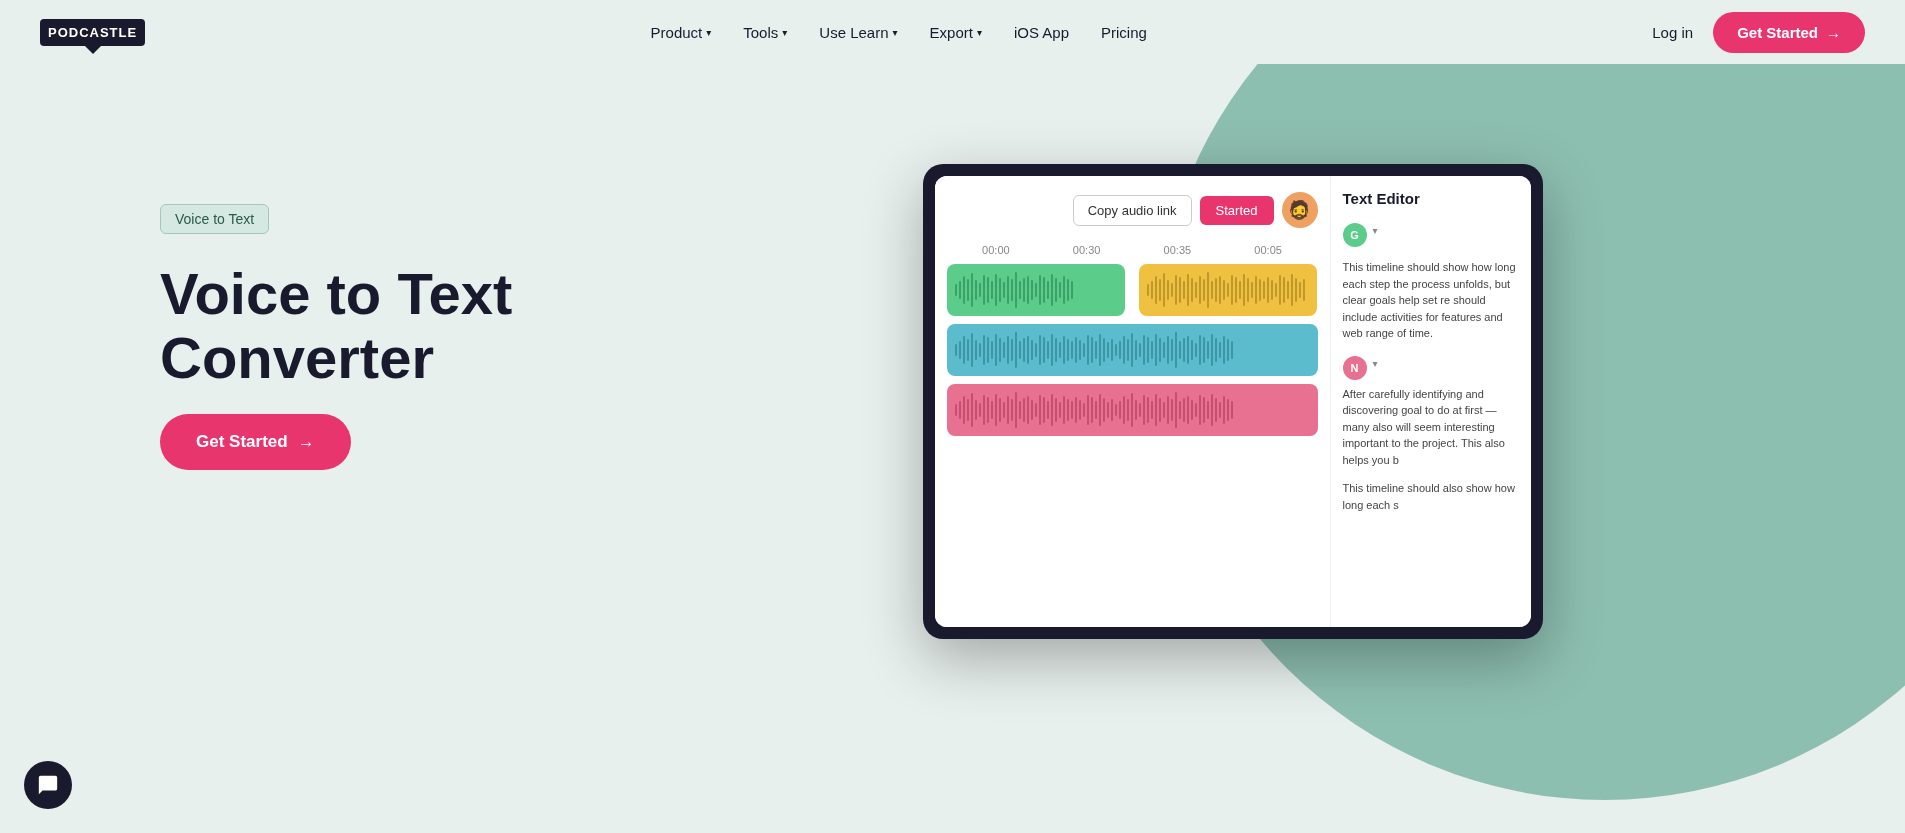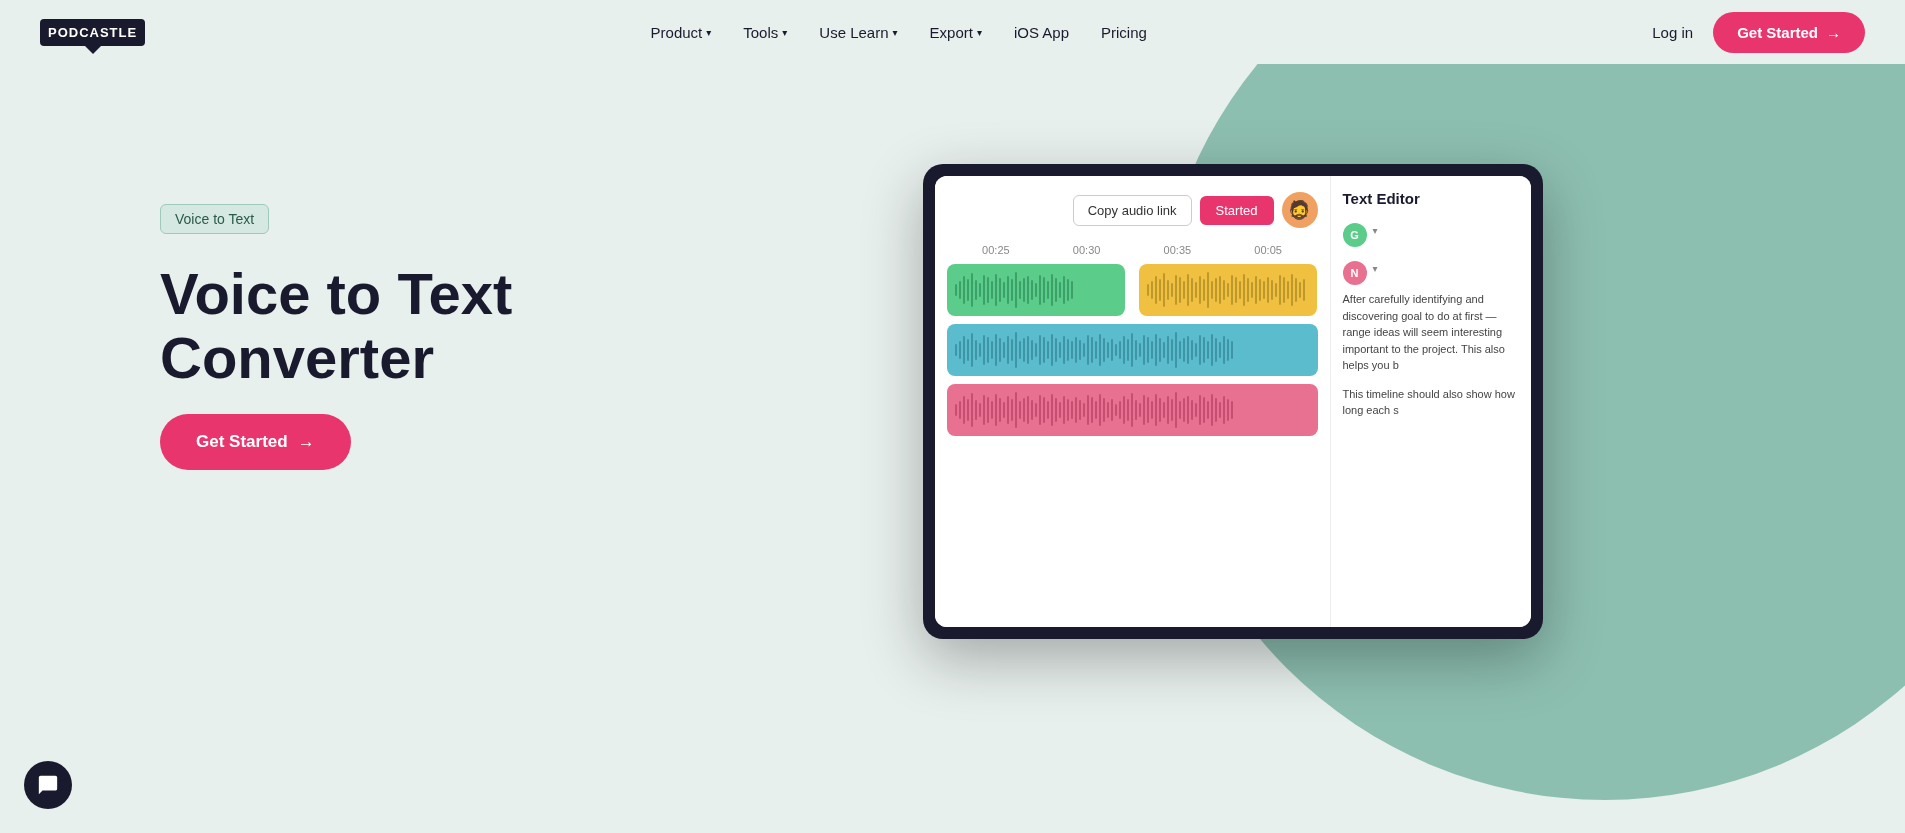--- a/index.html
+++ b/index.html
@@ -278,21 +278,21 @@
       <div class="tablet-mockup">
         <div class="tablet-inner">
 
           <div class="tablet-left">
             <div class="tablet-toolbar">
               <button class="btn-copy">Copy audio link</button>
               <button class="btn-export">Started</button>
               <div class="avatar-circle">🧔</div>
             </div>
             <div class="timeline-labels">
-              <span>00:25</span>
+              <span>00:00</span>
               <span>00:30</span>
               <span>00:35</span>
               <span>00:05</span>
             </div>
 
             <div class="waveform-row-double">
               <div class="waveform-green">
                 <div class="waveform-bars" id="bars-green">
                     <span style="height: 12px; background: rgba(0, 80, 40, 0.35);"></span>
                     <span style="height: 18px; background: rgba(0, 80, 40, 0.35);"></span>
@@ -529,27 +529,28 @@
 
           <div class="tablet-right">
             <div class="text-editor-title">Text Editor</div>
 
             <div class="editor-block">
               <div class="editor-speaker">
                 <div class="speaker-avatar speaker-g">G</div>
                 <span class="chevron-small">▾</span>
               </div>
             </div>
+            <p class="editor-text" style="margin-bottom:12px;">This timeline should show how long each step the process unfolds, but clear goals help set re should include activities for features and web range of time.</p>
 
             <div class="editor-block">
               <div class="editor-speaker">
                 <div class="speaker-avatar speaker-n">N</div>
                 <span class="chevron-small">▾</span>
               </div>
-              <p class="editor-text">After carefully identifying and discovering goal to do at first — range ideas will seem interesting important to the project. This also helps you b</p>
+              <p class="editor-text">After carefully identifying and discovering goal to do at first — many also will seem interesting important to the project. This also helps you b</p>
             </div>
             <p class="editor-text">This timeline should also show how long each s</p>
           </div>
         </div>
       </div>
     </div>
   </div>
 </section>
 
 <div class="chat-bubble">

